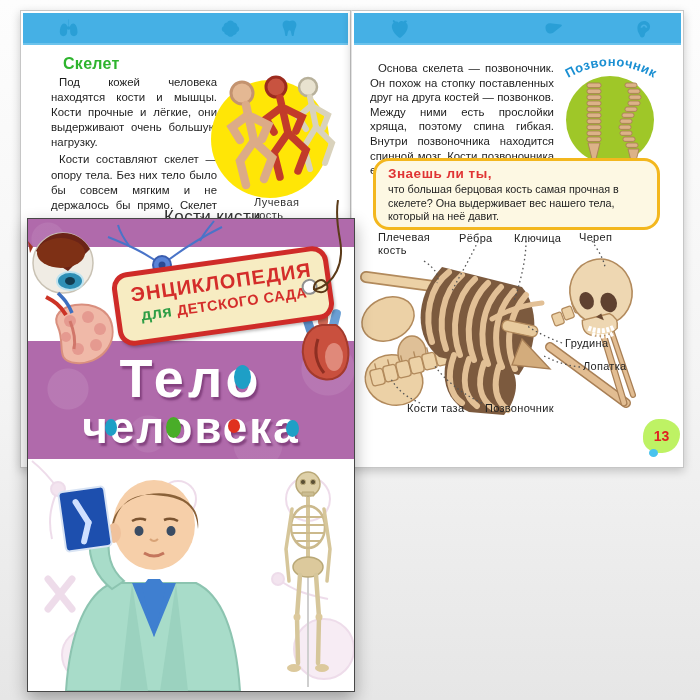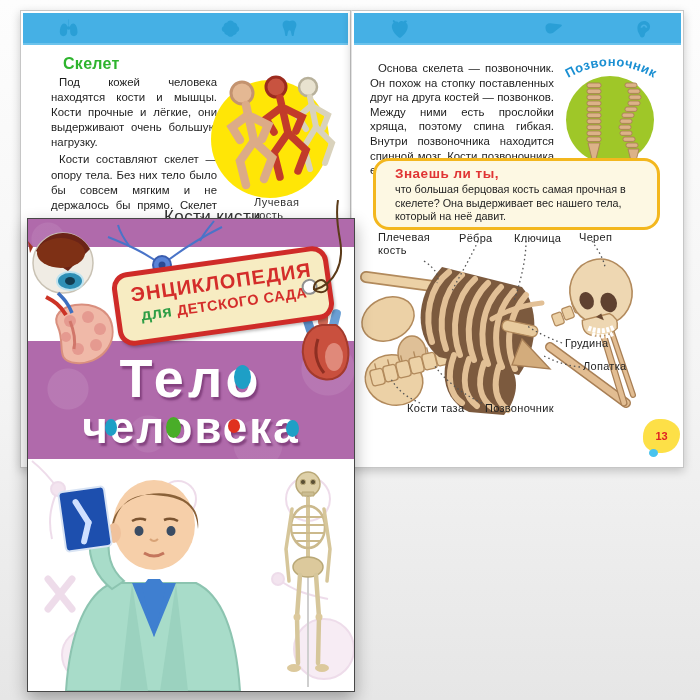--- a/index.html
+++ b/index.html
@@ -25,36 +25,36 @@
   .hand-label{position:absolute;left:143px;top:196px;font-size:17px;color:#333;letter-spacing:.4px;}
   .radius-label{position:absolute;left:233px;top:185px;width:58px;font-size:11px;line-height:12.5px;color:#333;letter-spacing:.4px;}
   .left-leaders{position:absolute;left:140px;top:194px;width:186px;height:26px;}
 
   
   .rp-text{position:absolute;left:18px;top:50px;width:184px;font-size:11.4px;line-height:14.6px;
            text-align:justify;text-indent:8px;color:#1d1d1d;}
   .spine-arc{position:absolute;left:202px;top:34px;width:114px;height:42px;}
   .green-circle{position:absolute;left:213px;top:64px;width:90px;height:90px;}
   .fact-box{position:absolute;left:21px;top:147px;width:287px;height:72px;box-sizing:border-box;
-            background:#fdf8e3;border:3px solid #f3b71e;border-radius:16px;padding:5px 19px;}
+            background:#fdf8e3;border:3px solid #f3b71e;border-radius:16px;padding:5px 12px;}
   .fact-title{color:#e03434;font-weight:bold;font-size:13.5px;letter-spacing:.5px;margin-bottom:2px;}
   .fact-text{font-size:10.8px;line-height:13.6px;color:#222;}
   .skeleton-svg{position:absolute;left:2px;top:216px;width:328px;height:238px;}
   .bone-label{position:absolute;font-size:11px;color:#222;letter-spacing:.3px;line-height:12.5px;}
   #lbl-humerus{left:26px;top:220px;width:66px;}
   #lbl-ribs{left:107px;top:221px;}
   #lbl-clavicle{left:162px;top:221px;}
   #lbl-skull{left:227px;top:220px;}
   #lbl-sternum{left:213px;top:326px;}
   #lbl-scapula{left:231px;top:349px;}
   #lbl-pelvis{left:55px;top:391px;}
   #lbl-spine{left:133px;top:391px;}
-  .page-cloud{position:absolute;left:291px;top:408px;width:37px;height:34px;background:#fde047;
+  .page-cloud{position:absolute;left:291px;top:408px;width:37px;height:34px;background:#bef264;
               border-radius:46% 54% 52% 48%/55% 48% 60% 45%;display:flex;align-items:center;justify-content:center;
-              color:#e02222;font-weight:bold;font-size:11px;}
+              color:#e02222;font-weight:bold;font-size:14px;}
   .page-cloud::after{content:"";position:absolute;left:6px;bottom:-4px;width:9px;height:8px;background:#49c3ee;border-radius:50%;}
 
   
   #cover{position:absolute;left:27px;top:218px;width:326px;height:472px;z-index:5;
          border:1px solid #474747;box-shadow:0 7px 16px rgba(0,0,0,.32);overflow:hidden;
          background:
            radial-gradient(circle at 40px 170px, rgba(255,255,255,.10) 20px, transparent 21px),
            radial-gradient(circle at 300px 150px, rgba(255,255,255,.09) 26px, transparent 27px),
            radial-gradient(circle at 120px 215px, rgba(255,255,255,.08) 18px, transparent 19px),
            radial-gradient(circle at 230px 225px, rgba(255,255,255,.08) 24px, transparent 25px),

